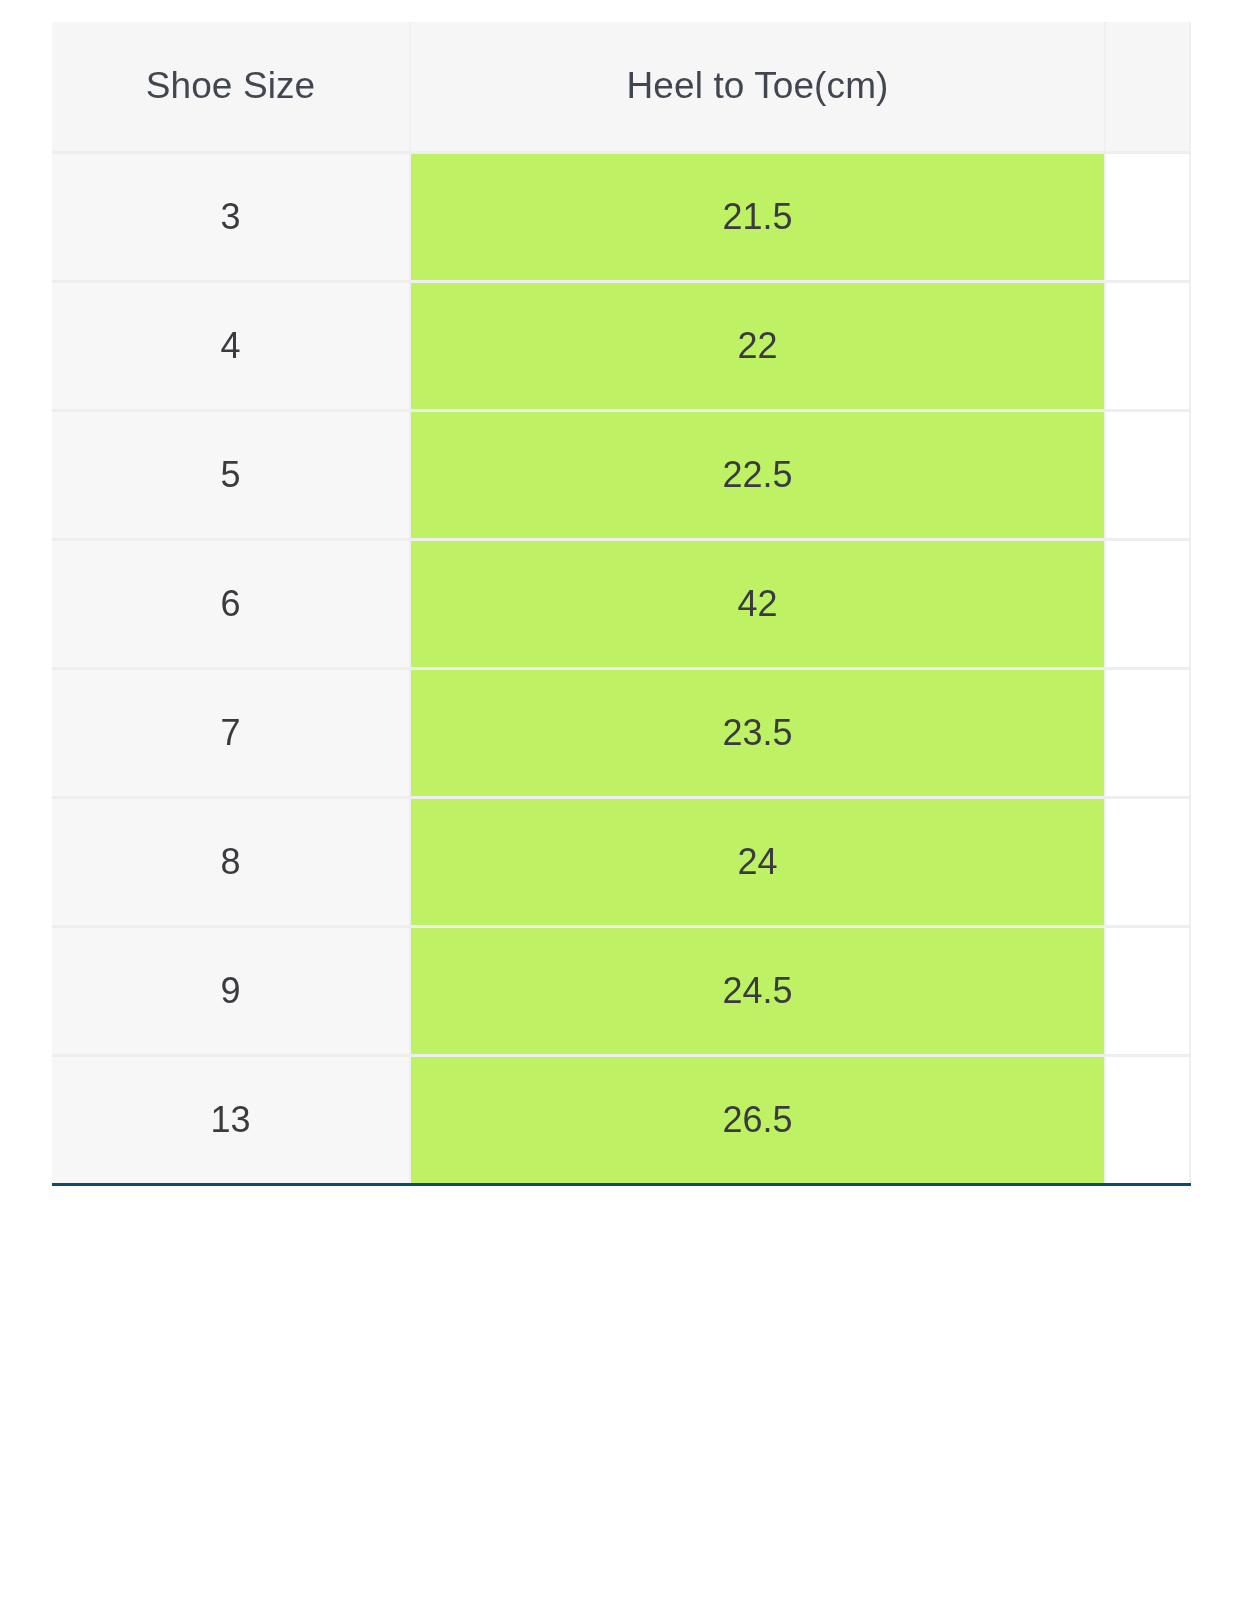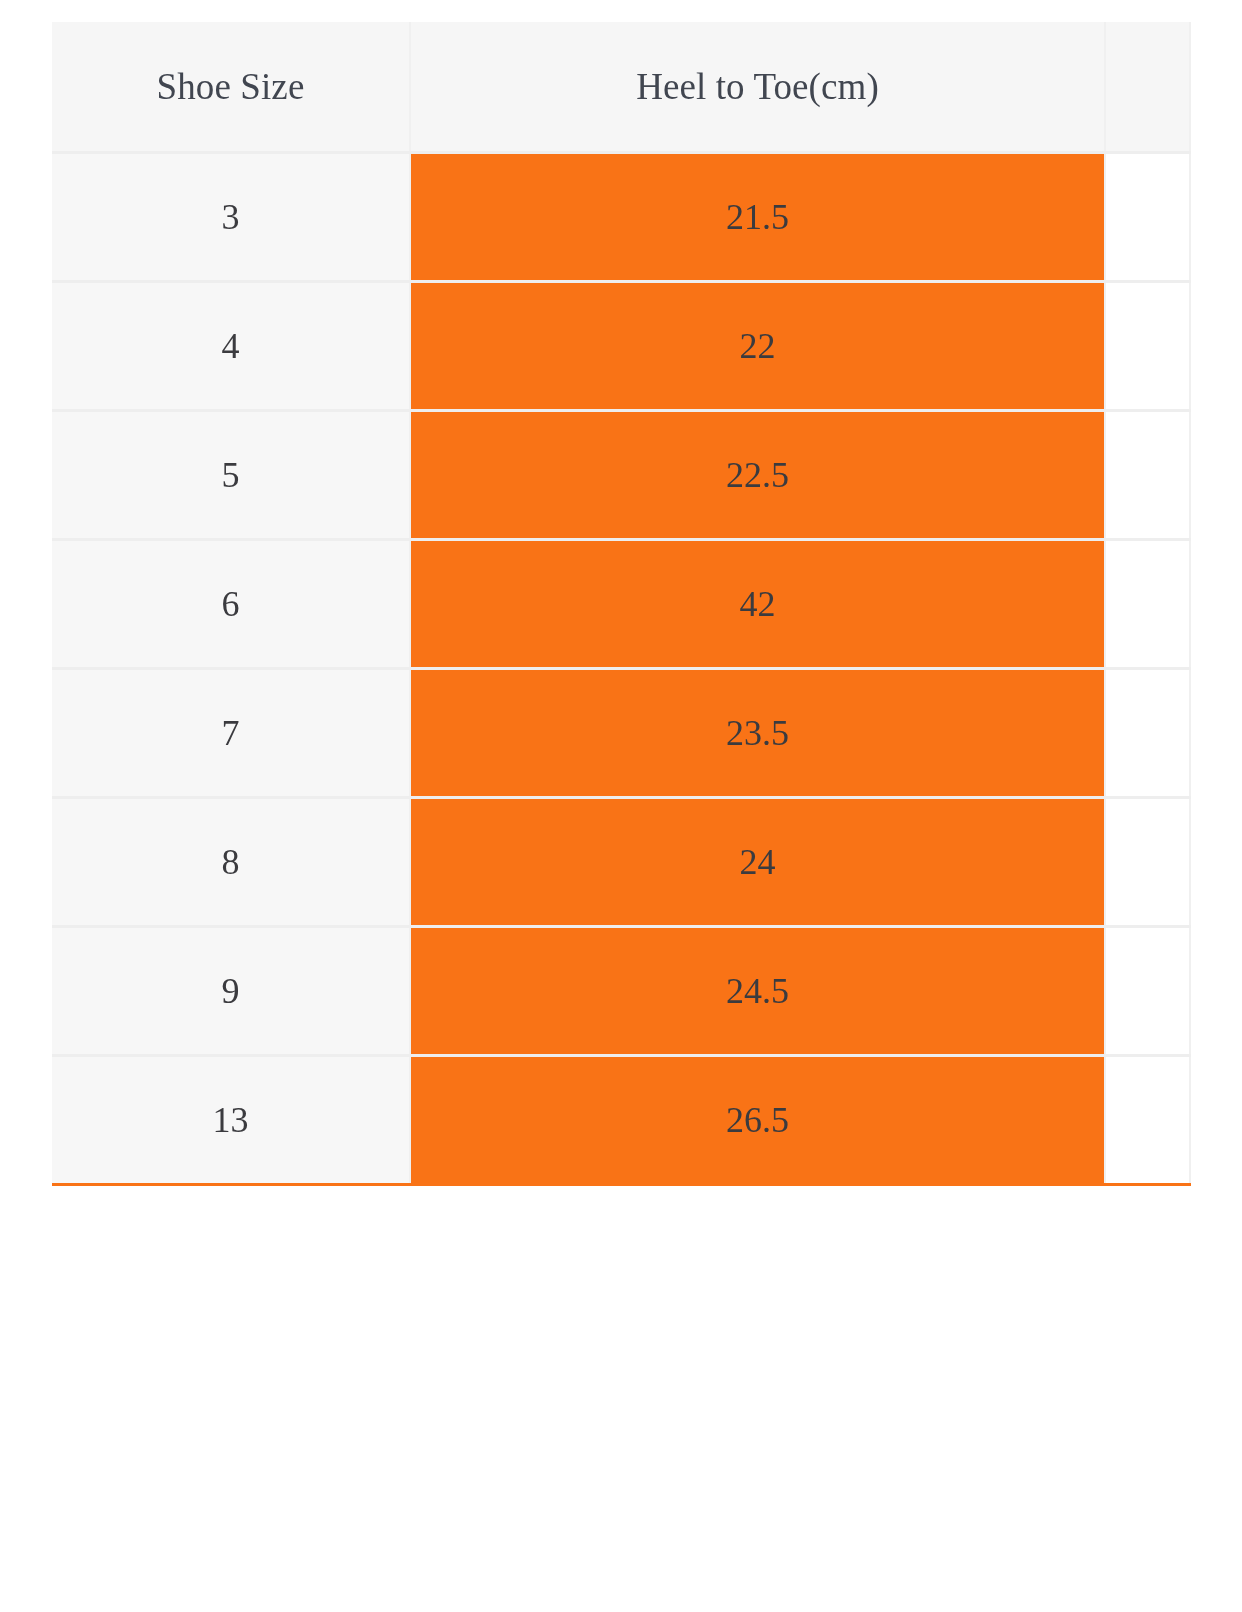--- a/index.html
+++ b/index.html
@@ -31,21 +31,20 @@
     top: 22px;
     width: 1190px;           
     overflow: hidden;
   }
 
   table.size-table {
     border-collapse: collapse;
     table-layout: fixed;
     width: 1138px;           
     border-spacing: 0;
-    font-family: Liberation Serif, serif;
   }
 
   col.col-size  { width: 358px; }
   col.col-heel  { width: 695px; }
   col.col-extra { width: 85px;  }
 
   table.size-table th,
   table.size-table td {
     margin: 0;
     padding: 0;
@@ -71,34 +70,34 @@
     height: 129px;
     font-size: 36px;
     font-weight: 400;
     color: #3b3b3f;
   }
 
   td.cell-size {
     background: #f7f7f7;
   }
   td.cell-heel {
-    background: #f97316;
+    background: #bef264;
   }
   td.cell-extra,
   th.head-extra {
     background: #ffffff;
     border-right: none;
   }
   th.head-extra {
     background: #f6f6f6;
   }
 
   
   table.size-table tbody tr:last-child td {
-    border-bottom: 3px solid #f97316;
+    border-bottom: 3px solid #0c4a6e;
   }
 </style>
 </head>
 <body>
 
 <div id="page">
 
   <div class="table-wrap">
     <table class="size-table">
       <colgroup>

